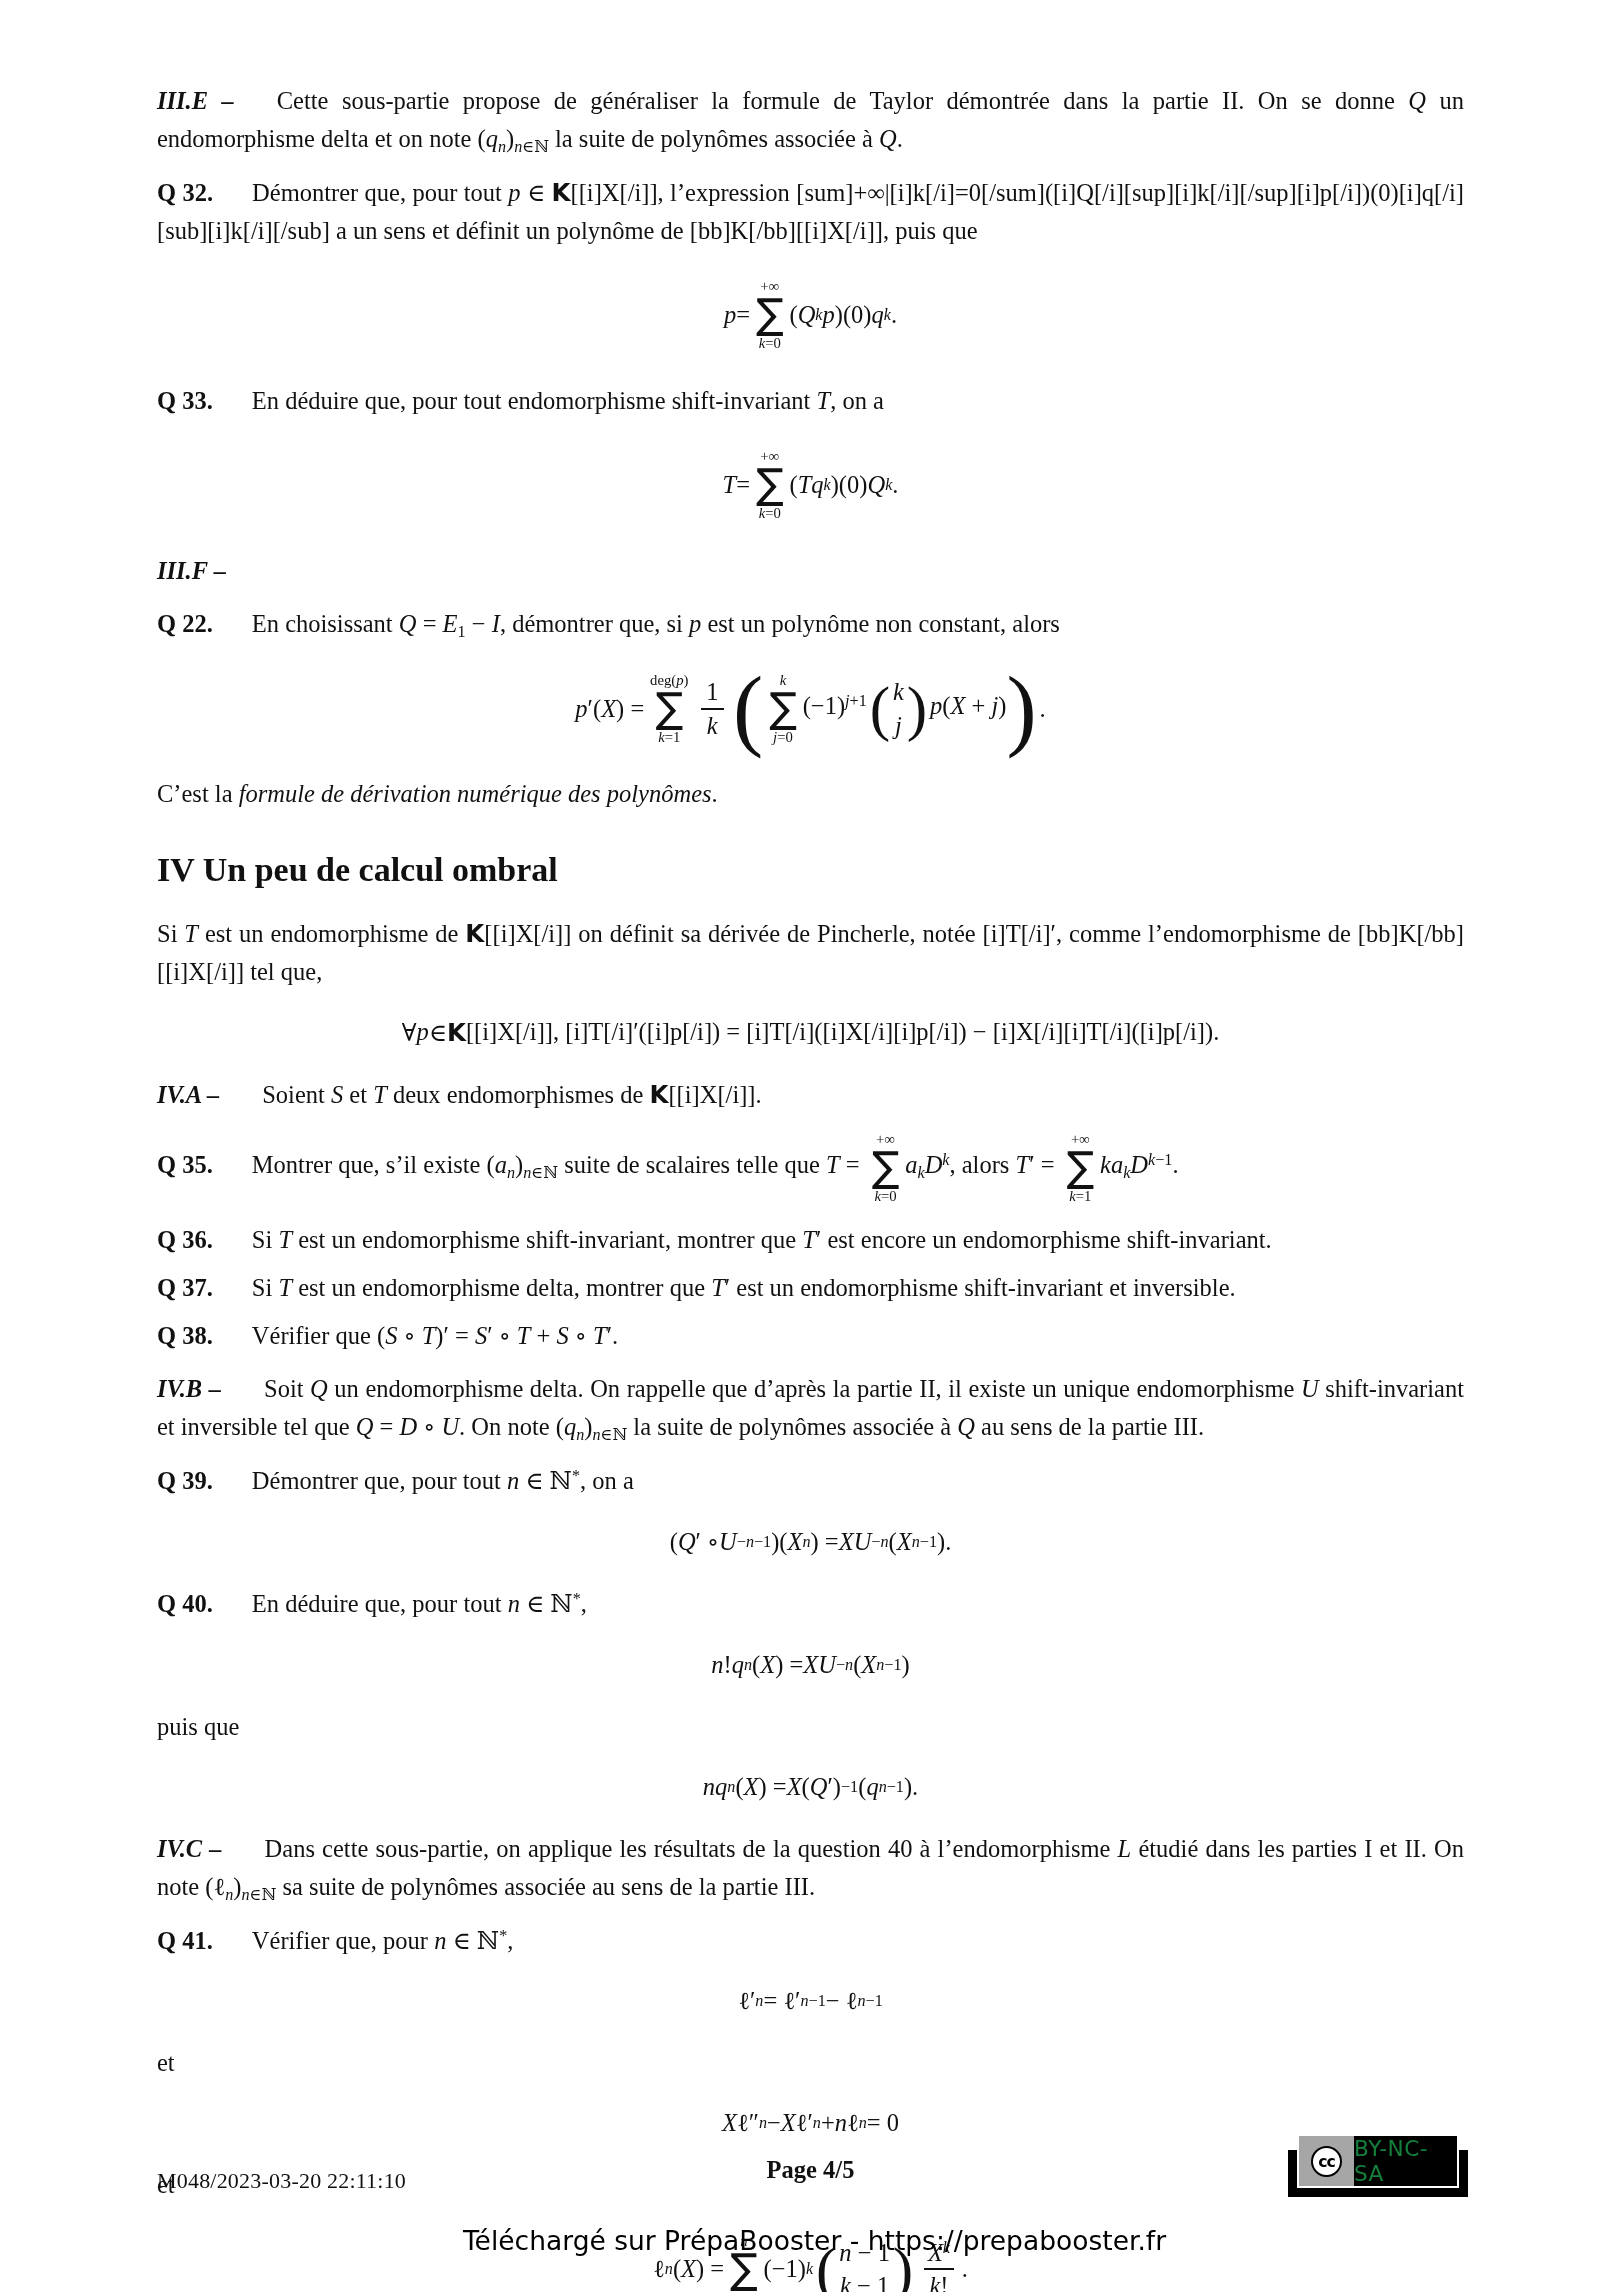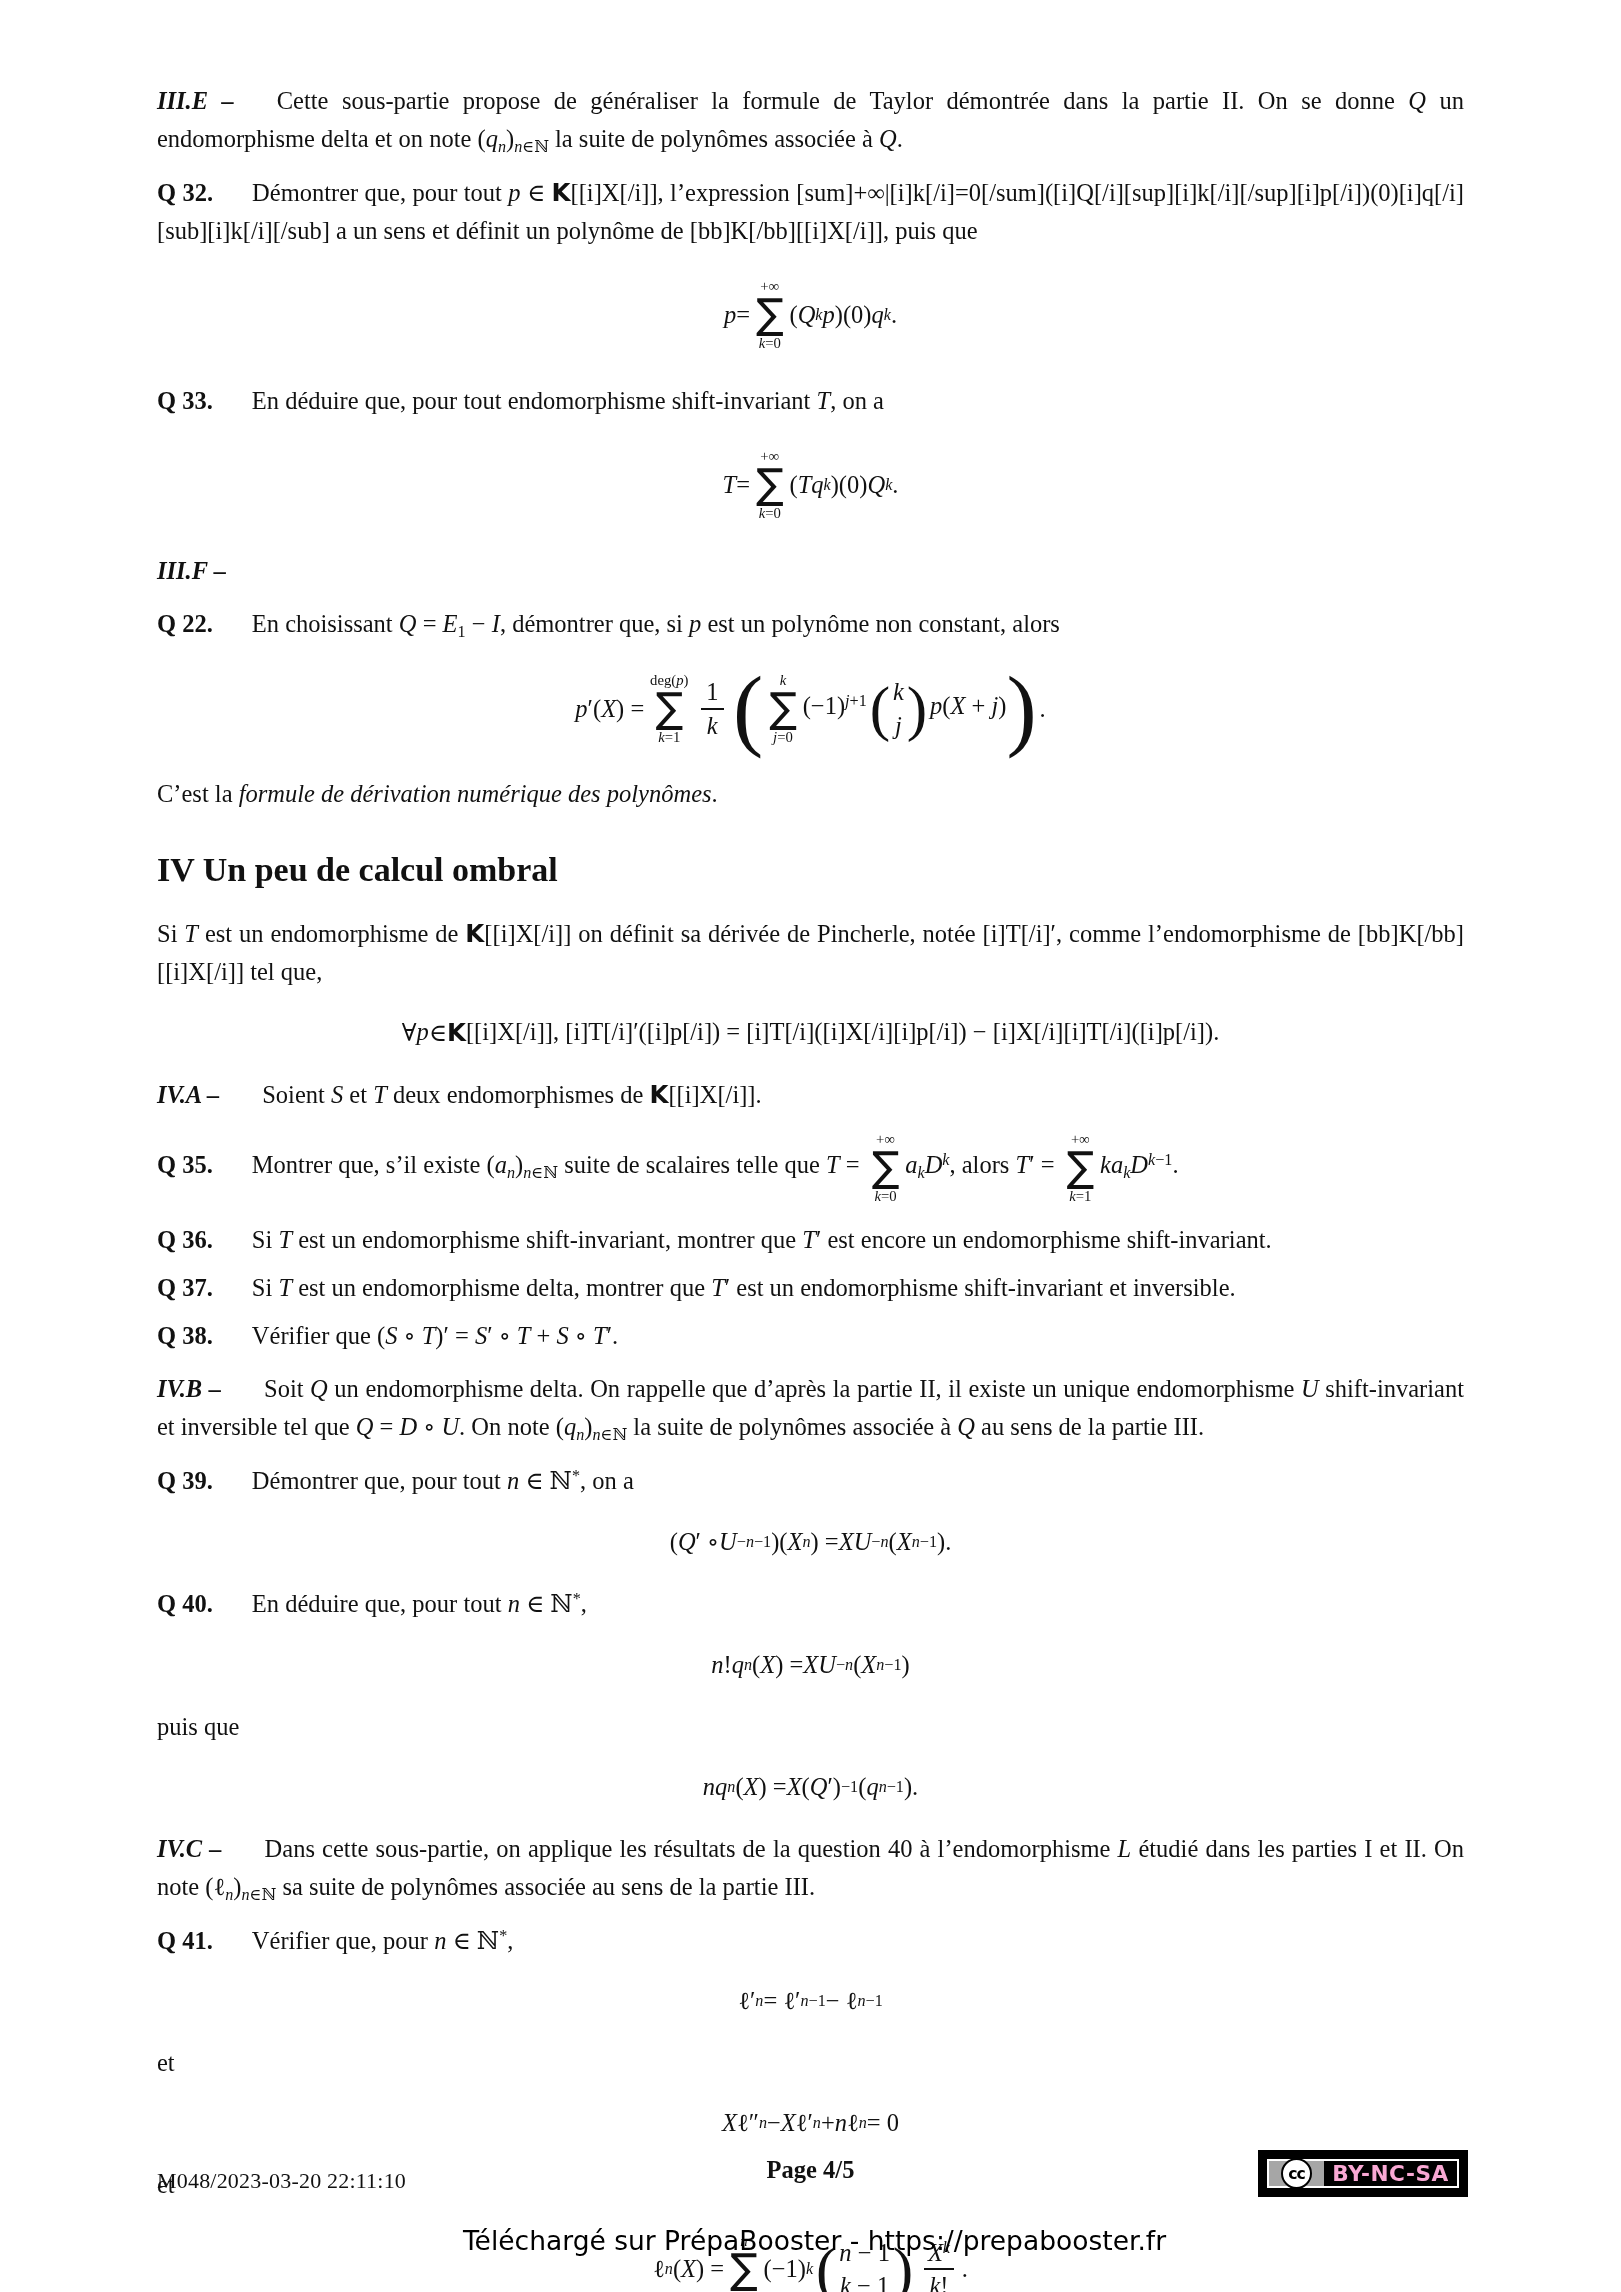--- a/index.html
+++ b/index.html
@@ -35,34 +35,34 @@
   .frac .num,.frac .den{padding:0 5.9px;}
   .frac .den{border-top:2px solid #111;}
   .binom{display:inline-flex;align-items:center;vertical-align:middle;margin:0 2.9px;}
   .binom .col{display:inline-flex;flex-direction:column;align-items:center;line-height:1.35;padding:0 2.9px;}
   .pbig{font-size:250%;font-weight:300;line-height:0.8;}
   .bigwrap{display:inline-flex;align-items:center;vertical-align:middle;margin:0 2.9px;}
   .pbigger{font-size:370%;font-weight:200;line-height:0.72;}
   .footer-stamp{position:absolute;left:157px;top:2168px;font-size:22px;letter-spacing:0.2px;}
   .footer-page{position:absolute;left:0;right:0;top:2156px;text-align:center;font-size:24.5px;font-weight:bold;}
   .badge{
-    position:absolute;right:153px;top:2150px;width:210px;height:47px;
-    background:#000;display:flex;box-sizing:border-box;padding:9px;
+    position:absolute;right:153px;top:2150px;width:180px;height:47px;
+    background:#000;display:flex;box-sizing:border-box;padding:9px;align-items:flex-end;
   }
   .badge-inner{flex:1;border:2px solid #fff;display:flex;align-items:stretch;box-sizing:border-box;background:#000;}
   .cc-left{width:55px;background:#a6a6a6;display:flex;align-items:center;justify-content:center;}
   .cc-circle{
     width:31px;height:31px;background:#fff;border:2.9px solid #000;border-radius:50%;
     display:flex;align-items:center;justify-content:center;
     font-weight:bold;font-size:15.7px;font-family:"DejaVu Sans",sans-serif;color:#000;letter-spacing:-1px;
     box-sizing:border-box;
   }
   .cc-right{
-    flex:1;display:flex;align-items:center;justify-content:center;color:#f9a8d4;
-    font-family:"DejaVu Sans",sans-serif;font-weight:bold;font-size:21.6px;letter-spacing:0.5px;
+    flex:1;display:flex;align-items:center;justify-content:center;color:#15803d;
+    font-family:"DejaVu Sans",sans-serif;font-weight:normal;font-size:21.6px;letter-spacing:0.5px;
   }
   .download{
     position:absolute;left:8px;right:0;top:2225px;text-align:center;
     font-family:"DejaVu Sans",sans-serif;font-size:26.5px;color:#000;
   }
 </style>
 </head>
 <body>
 
 <div class="page">

